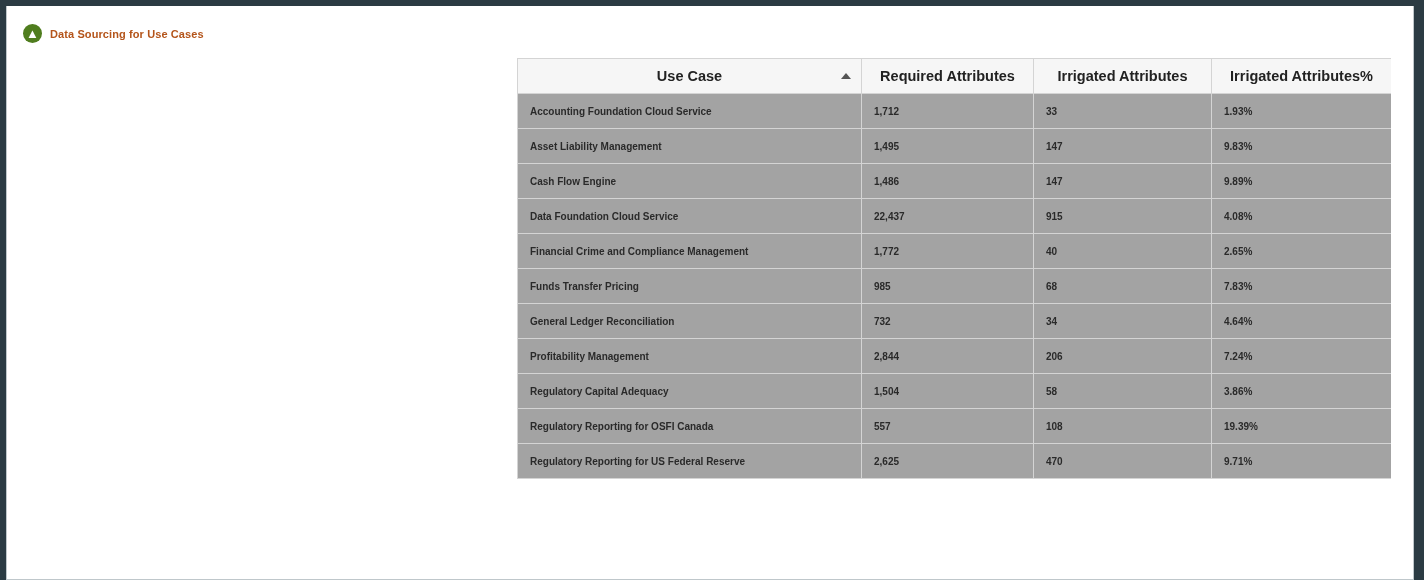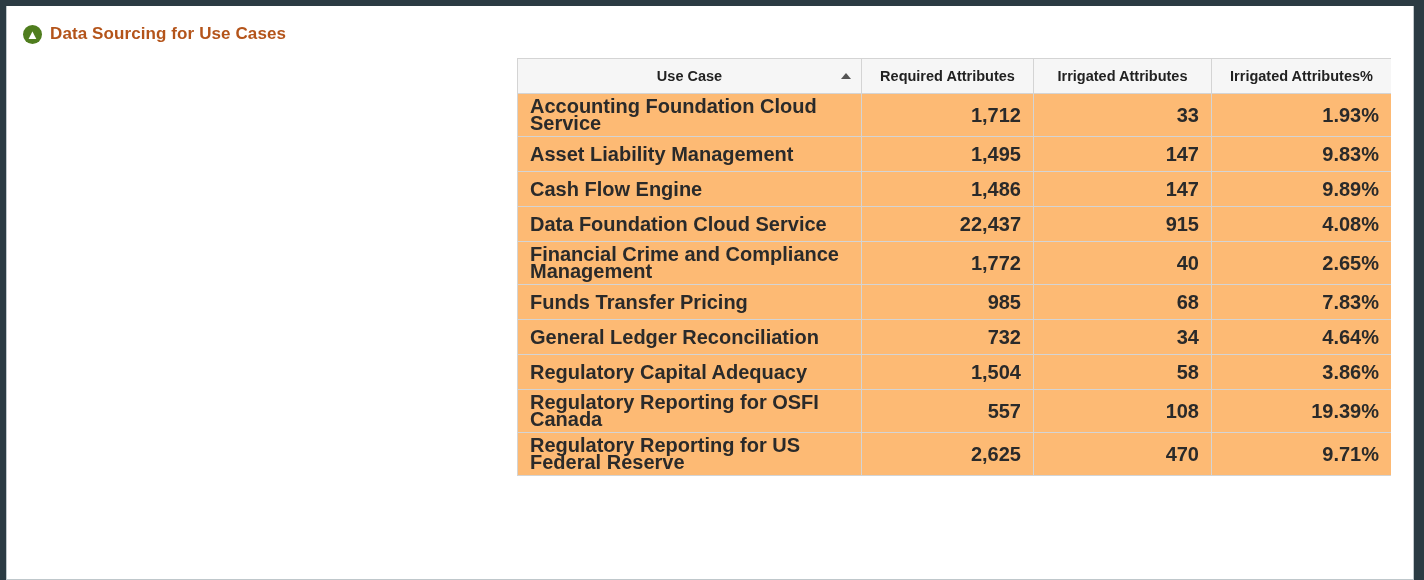--- a/index.html
+++ b/index.html
@@ -71,39 +71,39 @@
     display: inline-flex;
     align-items: center;
     justify-content: center;
     color: #ffffff;
     font-size: 13px;
     line-height: 1;
     font-weight: bold;
   }
   .title-text {
     color: #b4541a;
-    font-size: 17px;
+    font-size: 11px;
     font-weight: bold;
     letter-spacing: 0.1px;
     white-space: nowrap;
   }
 
   .table-wrap {
     position: absolute;
     top: 52px;
     left: 510px;
     width: 874px;
     height: 498px;
     overflow: hidden;
   }
   table.grid {
     border-collapse: collapse;
     width: 874px;
     table-layout: fixed;
-    background: #fdba74;
+    background: #a3a3a3;
   }
   table.grid th, table.grid td {
     border: 1px solid #d4d4d4;
     padding: 0;
   }
   table.grid thead th {
     background: #f6f6f6;
     height: 35px;
     font-size: 14.5px;
     font-weight: bold;
@@ -121,33 +121,32 @@
     top: 50%;
     transform: translateY(-50%);
     width: 0;
     height: 0;
     border-left: 5px solid transparent;
     border-right: 5px solid transparent;
     border-bottom: 6px solid #555;
   }
   table.grid tbody td {
     height: 35px;
-    font-size: 20px;
+    font-size: 10px;
     font-weight: bold;
     color: #2a2a2a;
     vertical-align: middle;
     padding: 4px 12px;
     box-sizing: border-box;
   }
   td.c-name {
     text-align: left;
     line-height: 17px;
   }
   td.c-num {
-    text-align: right;
   }
   col.col-usecase  { width: 344px; }
   col.col-req      { width: 172px; }
   col.col-irr      { width: 178px; }
   col.col-pct      { width: 180px; }
 </style>
 </head>
 <body>
 
 <div class="page">
@@ -224,20 +223,26 @@
             <td class="c-num">68</td>
             <td class="c-num">7.83%</td>
           </tr>
           <tr>
             <td class="c-name">General Ledger Reconciliation</td>
             <td class="c-num">732</td>
             <td class="c-num">34</td>
             <td class="c-num">4.64%</td>
           </tr>
           <tr>
+            <td class="c-name">Profitability Management</td>
+            <td class="c-num">2,844</td>
+            <td class="c-num">206</td>
+            <td class="c-num">7.24%</td>
+          </tr>
+          <tr>
             <td class="c-name">Regulatory Capital Adequacy</td>
             <td class="c-num">1,504</td>
             <td class="c-num">58</td>
             <td class="c-num">3.86%</td>
           </tr>
           <tr>
             <td class="c-name">Regulatory Reporting for OSFI Canada</td>
             <td class="c-num">557</td>
             <td class="c-num">108</td>
             <td class="c-num">19.39%</td>

